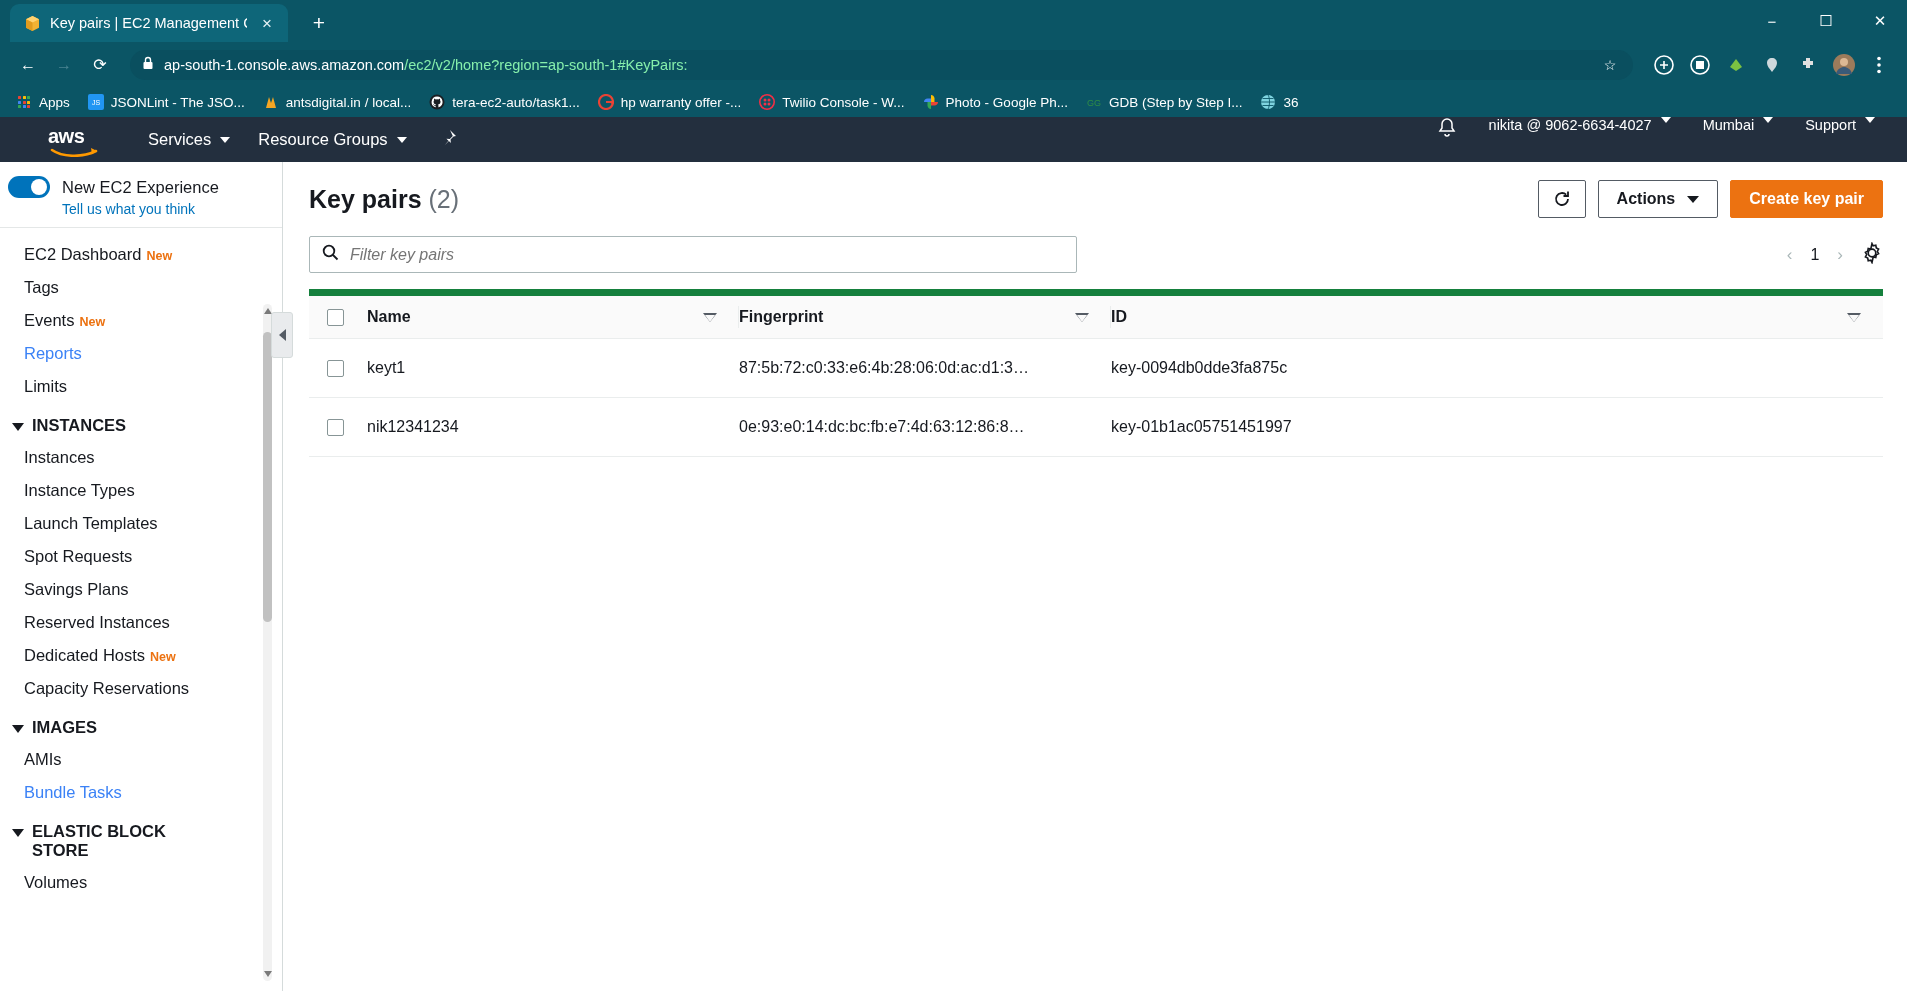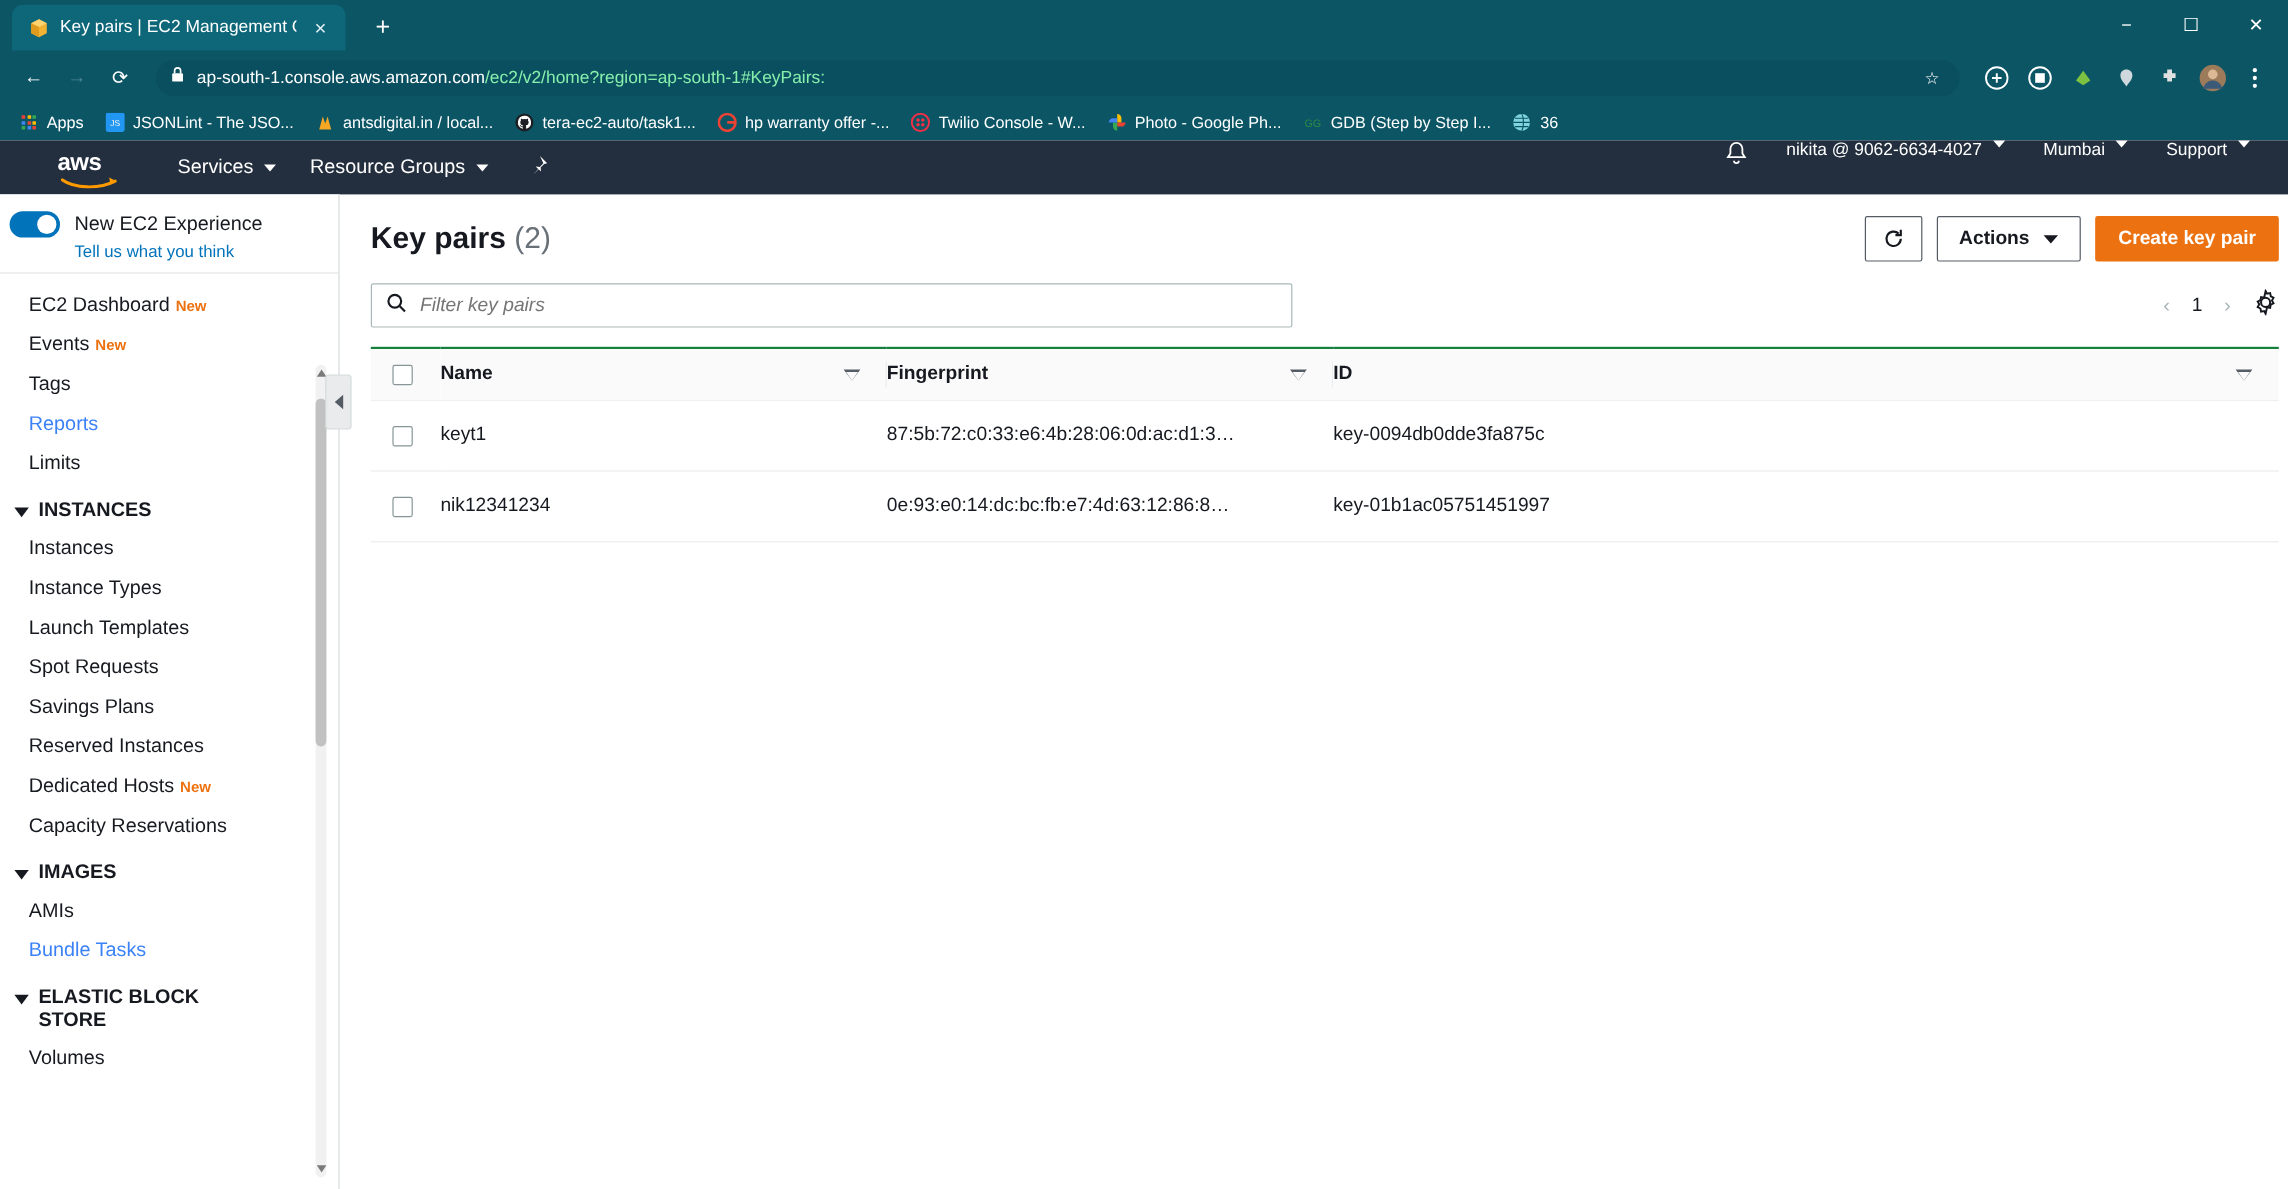--- a/index.html
+++ b/index.html
@@ -283,21 +283,21 @@
     width: 0; height: 0;
     border-top: 6px solid transparent;
     border-bottom: 6px solid transparent;
     border-right: 7px solid #545b64;
   }
 
   
   .main {
     flex: 1;
     background: #ffffff;
-    padding: 18px 8px 0 26px;
+    padding: 18px 24px 0 26px;
     overflow: hidden;
   }
   .page-head {
     display: flex;
     align-items: center;
     margin-bottom: 18px;
   }
   .page-title {
     font-size: 25px;
     font-weight: 700;
@@ -378,21 +378,21 @@
     table-layout: fixed;
   }
   table.kp th {
     text-align: right;
     font-size: 16px;
     font-weight: 700;
     color: #16191f;
     padding: 12px 0 12px 0;
     background: #fafafa;
     border-bottom: 1px solid #eaeded;
-    border-top: 2px solid #15803d;
+    border-top: 7px solid #15803d;
     position: relative;
   }
   table.kp th.col-check, table.kp td.col-check { width: 58px; padding-left: 18px; }
   table.kp th.col-name, table.kp td.col-name { width: 372px; }
   table.kp th.col-fp, table.kp td.col-fp { width: 372px; }
   .th-inner { display: flex; align-items: center; }
   .sort-ico {
     margin-left: auto; margin-right: 22px;
     width: 0; height: 0;
     border-left: 7px solid transparent;
@@ -670,22 +670,22 @@
     <div class="new-exp">
       <div class="new-exp-row">
         <div class="toggle"></div>
         <div class="new-exp-label">New EC2 Experience</div>
       </div>
       <div class="new-exp-sub">Tell us what you think</div>
     </div>
 
     <div class="nav-scroll">
       <div class="nav-link"><span>EC2 Dashboard</span><span class="badge-new">New</span></div>
+      <div class="nav-link"><span>Tags</span></div>
       <div class="nav-link"><span>Events</span><span class="badge-new">New</span></div>
-      <div class="nav-link"><span>Tags</span></div>
       <div class="nav-link muted"><span>Reports</span></div>
       <div class="nav-link"><span>Limits</span></div>
 
       <div class="nav-group">
           <span class="tri"></span>
           <span>INSTANCES</span>
         </div>
       <div class="nav-link"><span>Instances</span></div>
       <div class="nav-link"><span>Instance Types</span></div>
       <div class="nav-link"><span>Launch Templates</span></div>

